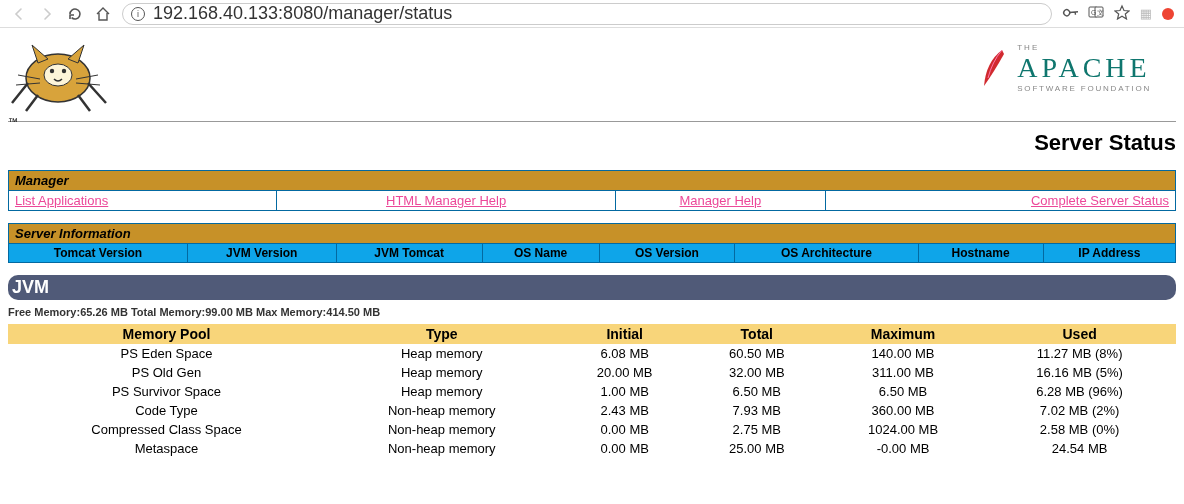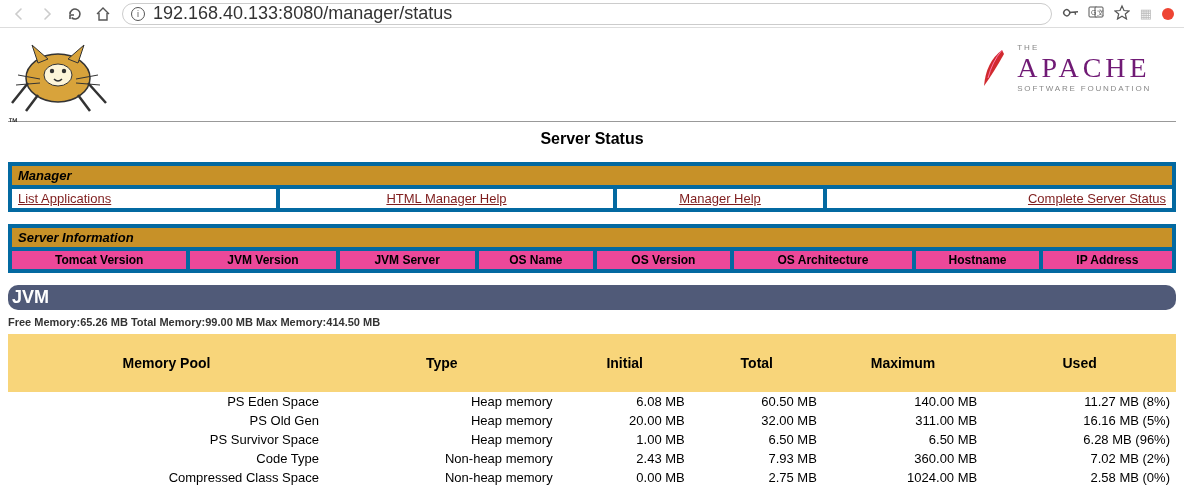--- a/index.html
+++ b/index.html
@@ -8,38 +8,38 @@
   .nav-btn { width: 18px; height: 18px; color: #777; display: flex; align-items: center; justify-content: center; cursor: pointer; }
   .nav-disabled { color: #ccc; }
   .addr-wrap { flex: 1; display: flex; align-items: center; border: 1px solid #ccc; border-radius: 14px; padding: 0 8px; height: 22px; }
   .addr-wrap .info { width: 14px; height: 14px; border: 1px solid #555; border-radius: 50%; display: flex; align-items: center; justify-content: center; font-size: 9px; margin-right: 8px; color: #555; }
   .addr { flex: 1; font-size: 18px; color: #333; }
   .right-icons { display: flex; gap: 10px; align-items: center; color: #555; }
   .content { padding: 5px 8px 2px 8px; }
   .header-row { display: flex; justify-content: space-between; align-items: flex-start; border-bottom: 1px solid #999; padding-bottom: 8px; }
   .tomcat-logo { width: 110px; height: 80px; position: relative; }
   .apache-logo { text-align: right; padding-right: 25px; padding-top: 10px; }
-  .apache-word { color: #701a75; font-size: 28px; font-weight: 400; letter-spacing: 4px; font-family: Georgia, serif; }
+  .apache-word { color: #0f766e; font-size: 28px; font-weight: 400; letter-spacing: 4px; font-family: Georgia, serif; }
   .apache-sub { color: #888; font-size: 8px; letter-spacing: 1.8px; }
   .feather { display: inline-block; width: 28px; height: 40px; margin-right: 6px; vertical-align: middle; }
-  h1.page-title { text-align: center; font-size: 16px; font-weight: bold; margin: 8px 0 14px; }
+  h1.page-title { text-align: right; font-size: 22px; font-weight: bold; margin: 8px 0 14px; }
   table.boxed { width: 100%; border-collapse: collapse; border: 1px solid #000; margin-bottom: 12px; }
-  table.boxed td, table.boxed th { border: 4px solid #0369a1; padding: 2px 6px; }
+  table.boxed td, table.boxed th { border: 1px solid #0369a1; padding: 2px 6px; }
   .section-hdr { background: #c79128; color: #000; font-weight: bold; font-style: italic; text-align: left; padding: 2px 6px; }
   .mgr-links td { text-align: left; }
   .mgr-links td:nth-child(2), .mgr-links td:nth-child(3) { text-align: center; }
   .mgr-links td:nth-child(4) { text-align: right; }
-  .mgr-links a { color: #7f1d1d; text-decoration: underline; }
-  .info-hdr th { background: #ec4899; font-size: 12px; text-align: center; font-weight: bold; }
+  .mgr-links a { color: #ec4899; text-decoration: underline; }
+  .info-hdr th { background: #0ea5e9; font-size: 12px; text-align: center; font-weight: bold; }
   .info-row td { text-align: center; font-size: 12px; }
   .jvm-bar { background: #505a78; color: #fff; font-weight: bold; font-size: 18px; padding: 2px 4px; margin-top: 6px; border-radius: 10px; }
   .mem-summary { font-size: 11px; color: #333; padding: 6px 0; font-weight: bold; }
   table.mem { width: 100%; border-collapse: collapse; }
-  table.mem th { background: #f8d57a; font-weight: bold; padding: 21px 6px; text-align: center; font-size: 14px; }
-  table.mem td { text-align: right; padding: 2px 6px; font-size: 13px; }
+  table.mem th { background: #f8d57a; font-weight: bold; padding: 2px 6px; text-align: center; font-size: 14px; }
+  table.mem td { text-align: center; padding: 2px 6px; font-size: 13px; }
   .key-icon { transform: rotate(40deg); display: inline-block; }
   .tm { font-size: 10px; vertical-align: top; }
   .red-circ { width: 12px; height: 12px; border-radius: 50%; background: #e43; }
 </style>
 </head>
 <body>
 
 <div class="browser-bar">
   <div class="nav-btn nav-disabled">
     <svg width="16" height="16" viewBox="0 0 16 16">
@@ -139,21 +139,21 @@
     </table>
 
   <table class="boxed">
     <tbody>
         <tr>
           <td class="section-hdr" colspan="8">Server Information</td>
         </tr>
     <tr class="info-hdr">
       <th>Tomcat Version</th>
       <th>JVM Version</th>
-      <th>JVM Server</th>
+      <th>JVM Tomcat</th>
       <th>OS Name</th>
       <th>OS Version</th>
       <th>OS Architecture</th>
       <th>Hostname</th>
       <th>IP Address</th>
     </tr>
   </tbody>
     </table>
 
   <div class="jvm-bar">JVM</div>
@@ -204,15 +204,23 @@
           <td>7.02 MB (2%)</td>
         </tr>
         <tr>
           <td>Compressed Class Space</td>
           <td>Non-heap memory</td>
           <td>0.00 MB</td>
           <td>2.75 MB</td>
           <td>1024.00 MB</td>
           <td>2.58 MB (0%)</td>
         </tr>
+        <tr>
+          <td>Metaspace</td>
+          <td>Non-heap memory</td>
+          <td>0.00 MB</td>
+          <td>25.00 MB</td>
+          <td>-0.00 MB</td>
+          <td>24.54 MB</td>
+        </tr>
       </tbody>
   </table>
 </div>
 
 </body></html>

